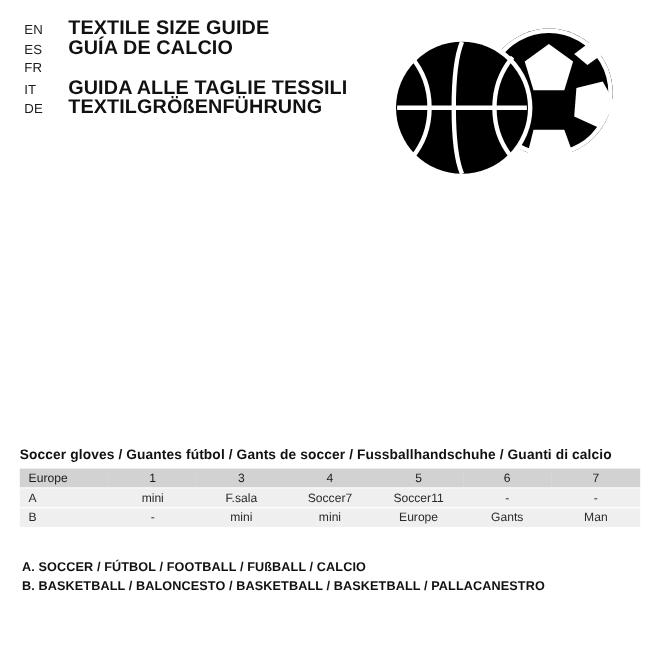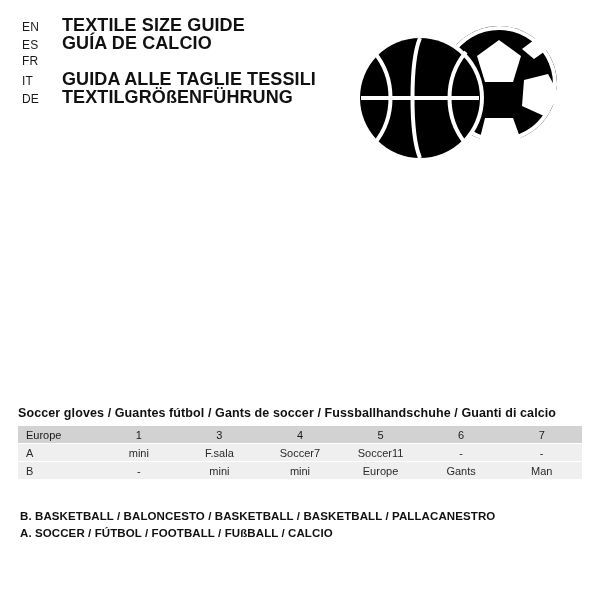--- a/index.html
+++ b/index.html
@@ -197,15 +197,15 @@
         <td>mini</td>
         <td>Europe</td>
         <td>Gants</td>
         <td>Man</td>
       </tr>
     </tbody>
   </table>
 </div>
 
 <div id="footnotes">
+  <div class="footnote">A. SOCCER / FÚTBOL / FOOTBALL / FUßBALL / CALCIO</div>
   <div class="footnote">B. BASKETBALL / BALONCESTO / BASKETBALL / BASKETBALL / PALLACANESTRO</div>
-  <div class="footnote">A. SOCCER / FÚTBOL / FOOTBALL / FUßBALL / CALCIO</div>
 </div>
 
 </body></html>

